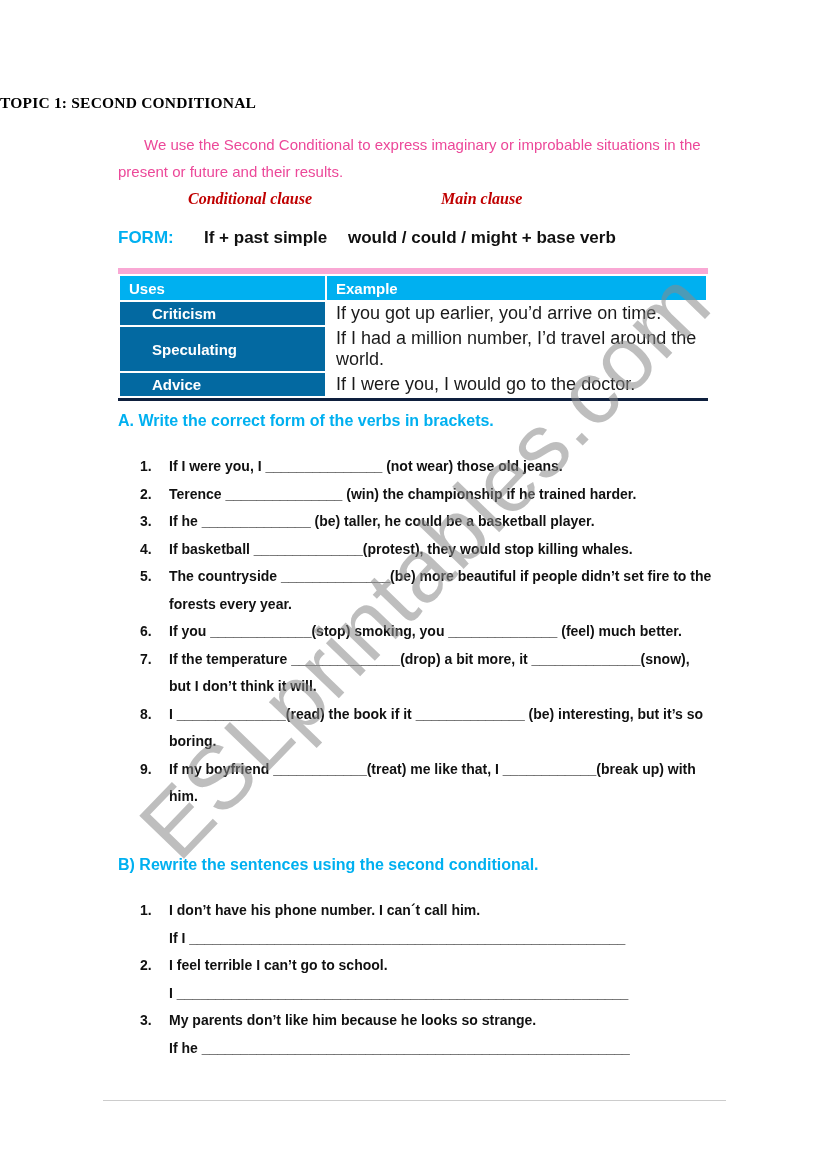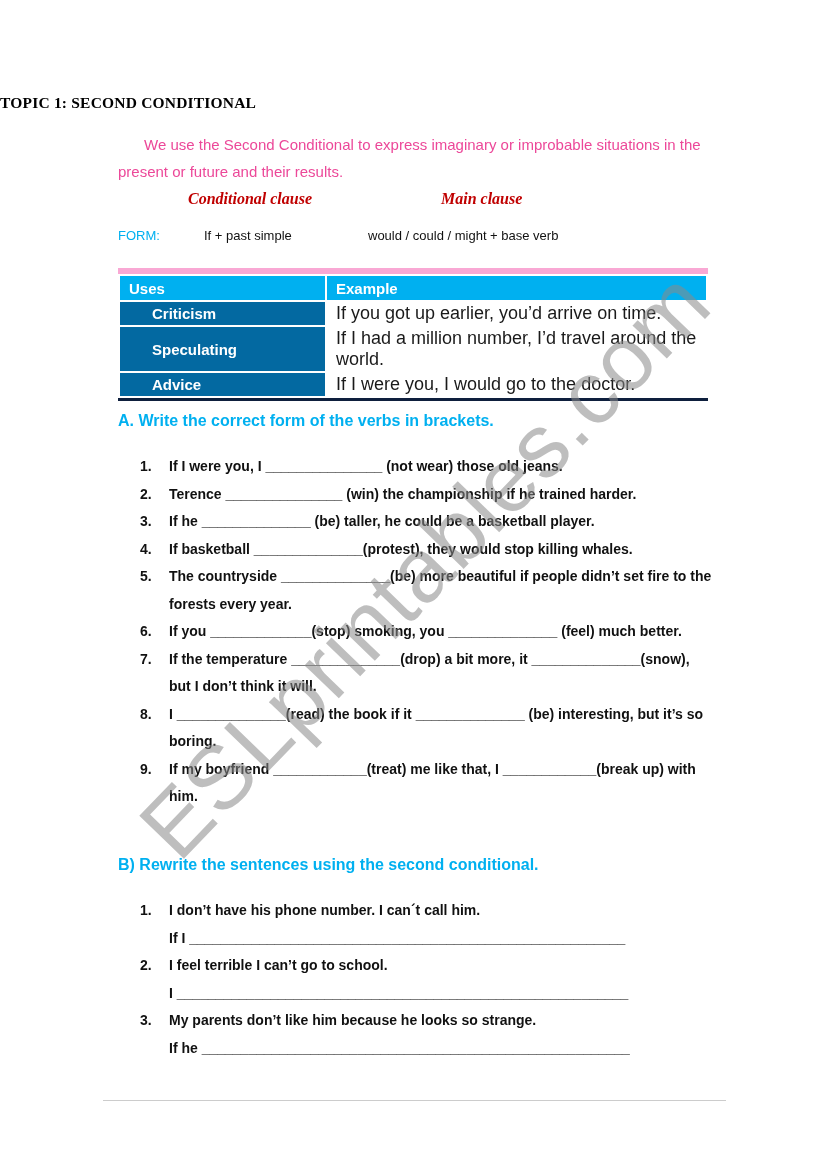--- a/index.html
+++ b/index.html
@@ -31,24 +31,24 @@
   }
 
   .clause-row { position:absolute; top:190px; left:0; width:100%; height:22px; }
   .clause {
     position:absolute; font-family:"Liberation Serif", serif;
     font-style:italic; font-weight:bold; color:#c00000; font-size:16px;
   }
   .clause.conditional { left:188px; }
   .clause.main { left:441px; }
 
-  .form-row { position:absolute; top:228px; left:0; width:100%; height:22px; font-size:13px; font-weight:normal; }
+  .form-row { position:absolute; top:228px; left:0; width:100%; height:22px; font-size:17px; font-weight:bold; }
   .form-label { position:absolute; left:118px; color:#00b0f0; }
   .form-cond  { position:absolute; left:204px; color:#111; }
-  .form-main  { position:absolute; left:368px; color:#111; }
+  .form-main  { position:absolute; left:348px; color:#111; }
 
   .uses-table {
     position:absolute; top:268px; left:118px; width:590px;
     border-collapse:separate; border-spacing:2px;
     border-top:6px solid #f9a8d4; border-bottom:3px solid #0e1f3d;
     background:#fff;
   }
   .uses-table th {
     background:#00b0f0; color:#fff; text-align:left;
     font-size:15px; padding:3px 9px; height:24px;

